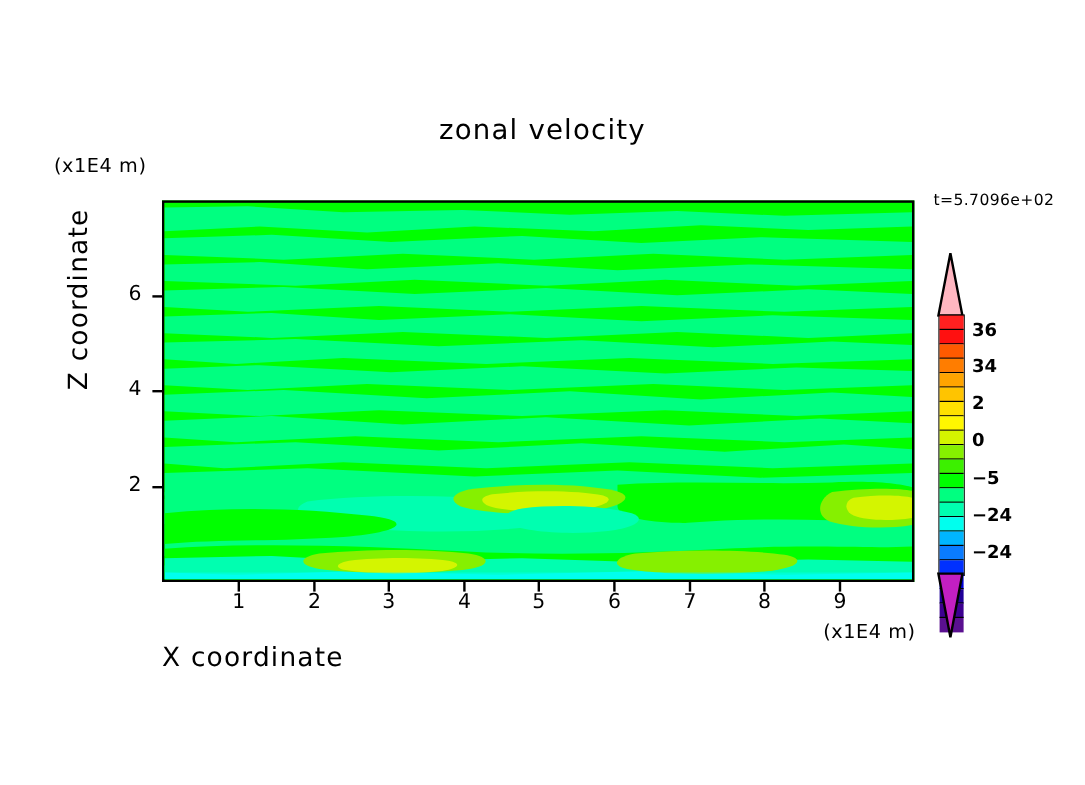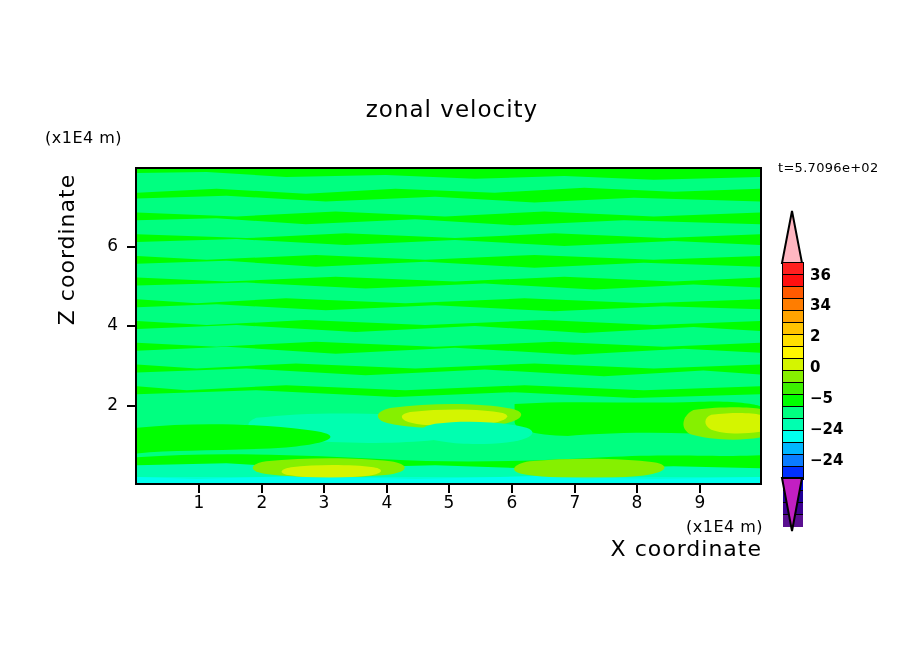--- a/index.html
+++ b/index.html
@@ -18,21 +18,21 @@
     position:absolute;left:45px;top:116px;font-size:16px;color:#000;letter-spacing:.5px;
   }
   .unit-bottomright{
     position:absolute;left:686px;top:505px;font-size:16px;color:#000;letter-spacing:.5px;
   }
   .tstamp{
     position:absolute;left:778px;top:148px;font-size:13px;color:#000;letter-spacing:.3px;
     white-space:nowrap;
   }
   .xtitle{
-    position:absolute;left:135px;top:524px;width:627px;text-align:right;
+    position:absolute;left:135px;top:524px;width:627px;text-align:left;
     font-size:22px;color:#000;letter-spacing:1px;
   }
   .ytitle{
     position:absolute;left:-24px;top:225px;width:180px;text-align:center;
     font-size:22px;color:#000;letter-spacing:1px;
     transform:rotate(-90deg);transform-origin:50% 50%;
   }
 
   
   .plot{

